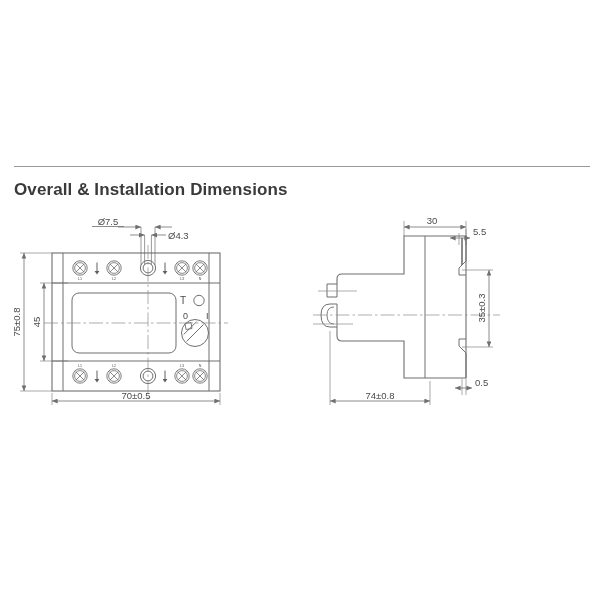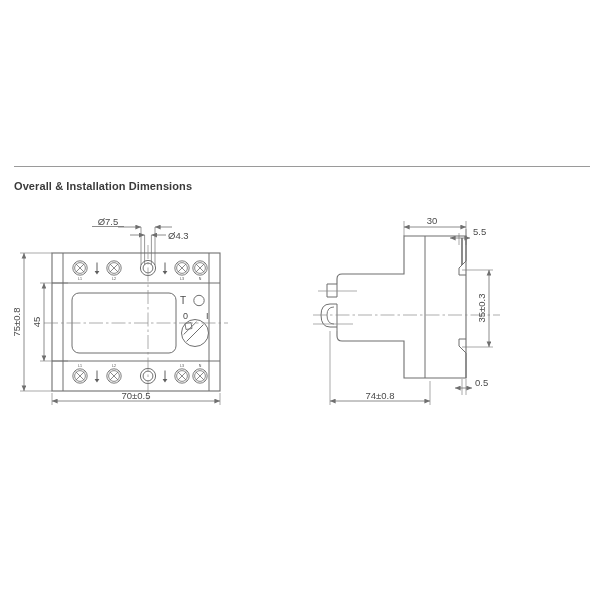--- a/index.html
+++ b/index.html
@@ -25,21 +25,21 @@
     left: 14px;
     top: 166px;
     width: 576px;
     height: 1px;
     background: #9a9a9a;
   }
   .section-title {
     position: absolute;
     left: 14px;
     top: 180px;
-    font-size: 11px;
+    font-size: 17px;
     font-weight: bold;
     color: #3a3a3a;
     letter-spacing: 0.1px;
     white-space: nowrap;
   }
   #drawing-area {
     position: absolute;
     left: 0;
     top: 205px;
     width: 600px;

